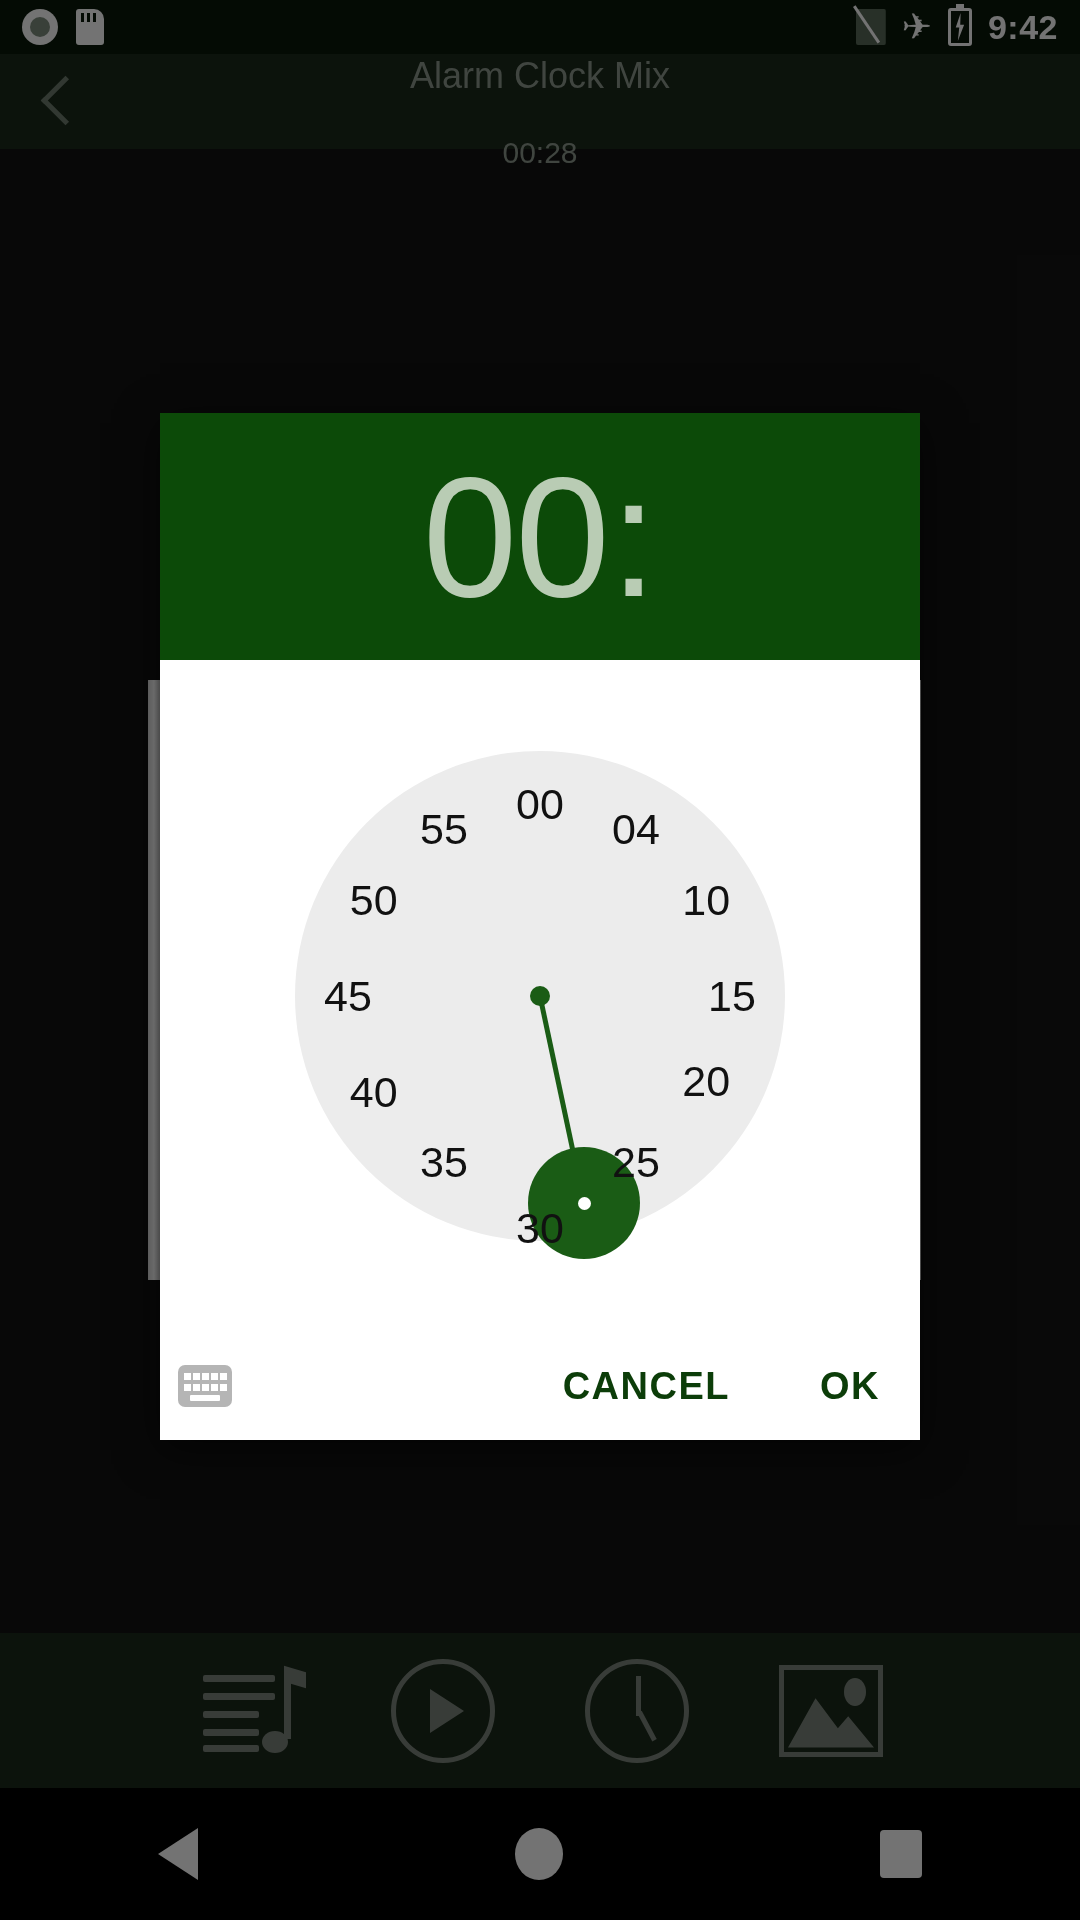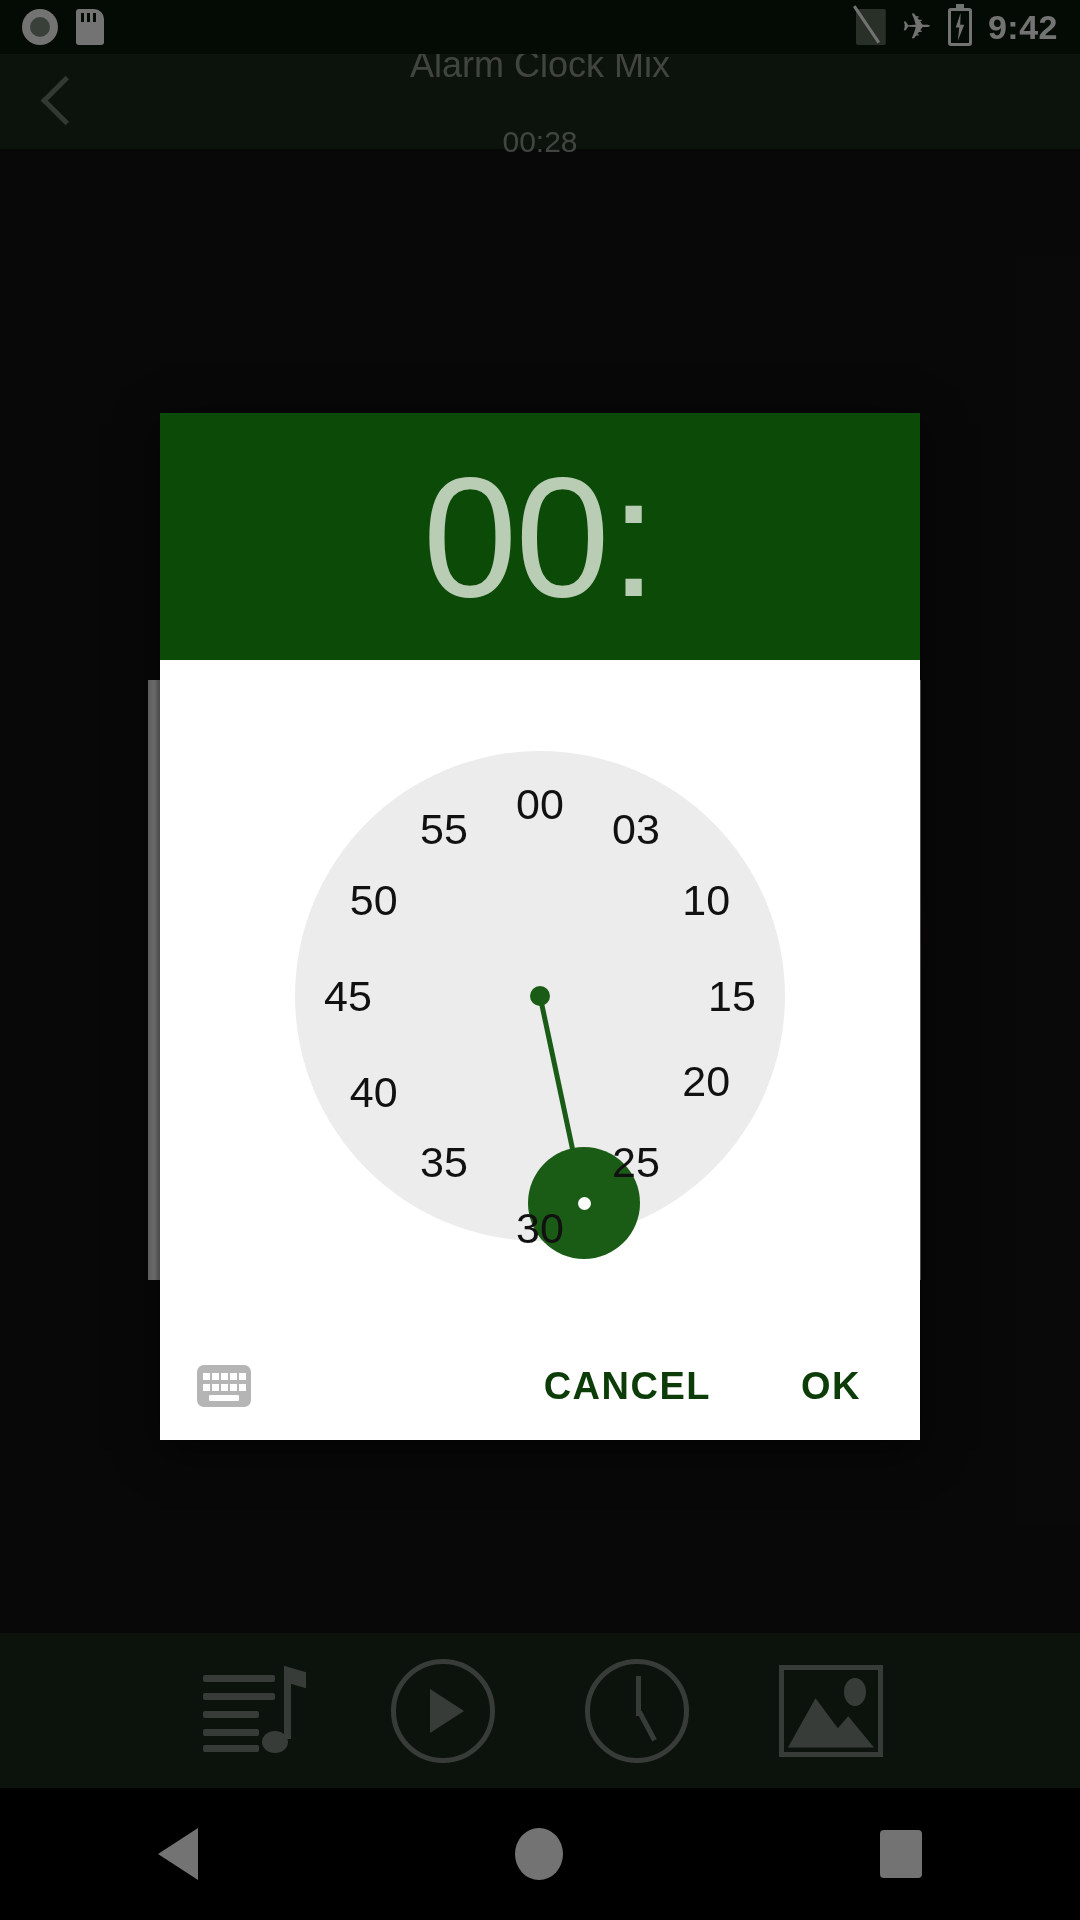--- a/index.html
+++ b/index.html
@@ -38,21 +38,21 @@
 
   .ico-battery{ position:relative; width:24px; height:38px; border:3px solid #fff; border-radius:3px; }
   .ico-battery::before{ content:""; position:absolute; top:-7px; left:5px; width:8px; height:4px; background:#fff; }
   .ico-battery i{ position:absolute; left:2px; top:2px; right:2px; bottom:2px; background:#fff;
     clip-path:polygon(55% 0,20% 52%,45% 52%,35% 100%,80% 42%,52% 42%); }
 
   
   .appbar{
     position:absolute; left:0; top:54px; width:1080px; height:95px;
     background:#1b2a1b; z-index:50;
-    display:flex; align-items:center; justify-content:center; flex-direction:column;gap:36px;
+    display:flex; align-items:center; flex-direction:column;gap:36px;
   }
   .appbar-title{ color:#8e9a8e; font-size:36px; line-height:44px; }
   .appbar-sub{ color:#8e9a8e; font-size:30px; line-height:38px; }
   .appbar-back{
     position:absolute; left:26px; top:50%; transform:translateY(-50%);
     width:62px; height:62px;
   }
   .appbar-back::before{
     content:""; position:absolute; left:22px; top:12px;
     width:30px; height:30px; border-left:5px solid #6f7d6f; border-bottom:5px solid #6f7d6f;
@@ -195,21 +195,21 @@
     left:50%; top:50%; margin-left:-10px; margin-top:-10px;
   }
   .hand-knob{
     position:absolute; width:112px; height:112px; border-radius:50%; background:#1a5c15;
     display:flex; align-items:center; justify-content:center;
   }
   .hand-knob i{ width:13px; height:13px; border-radius:50%; background:#fff; display:block; }
 
   .dlg-actions{
     position:relative; height:108px; background:#fff;
-    display:flex; align-items:center; padding:0 37px;
+    display:flex; align-items:center; padding:0 18px;
   }
   .kbd-icon{ position:relative; width:54px; height:42px; border-radius:7px; background:#b5b5b5; }
   .kbd-icon i{ position:absolute; background:#fff; }
   .kbd-icon i:nth-child(1){ left:6px;  top:8px;  width:7px; height:7px;
     box-shadow:9px 0 0 #fff,18px 0 0 #fff,27px 0 0 #fff,36px 0 0 #fff; }
   .kbd-icon i:nth-child(2){ left:6px;  top:19px; width:7px; height:7px;
     box-shadow:9px 0 0 #fff,18px 0 0 #fff,27px 0 0 #fff,36px 0 0 #fff; }
   .kbd-icon i:nth-child(3){ left:12px; top:30px; width:30px; height:6px; border-radius:1px; }
   .dlg-spacer{ flex:1; }
   .dlg-btn{ color:#0c3d09; font-size:38px; font-weight:bold; letter-spacing:1.5px;
@@ -286,21 +286,21 @@
     </div>
 
     <div class="dlg-body">
       <div class="clockface" id="clockface">
         <div class="hand-line" id="handLine" style="height: 212px; transform: translate(-50%, 0px) rotate(348deg);"></div>
         <div class="hand-tail"></div>
         <div class="hand-knob" id="handKnob" style="left: 233.077px; top: 396.367px;">
             <i></i>
           </div>
       <div class="tick" style="left: 245px; top: 53px;">00</div>
-          <div class="tick" style="left: 341px; top: 78.7231px;">03</div>
+          <div class="tick" style="left: 341px; top: 78.7231px;">04</div>
           <div class="tick" style="left: 411.277px; top: 149px; text-align: center;">10</div>
           <div class="tick" style="left: 437px; top: 245px;">15</div>
           <div class="tick" style="left: 411.277px; top: 330px;">20</div>
           <div class="tick" style="left: 341px; top: 411.277px;">25</div>
           <div class="tick" style="left: 245px; top: 437px; margin-top: 12px;">30</div>
           <div class="tick" style="left: 149px; top: 411.277px;">35</div>
           <div class="tick" style="left: 78.7231px; top: 341px; text-align: right;">40</div>
           <div class="tick" style="left: 53px; top: 245px;">45</div>
           <div class="tick" style="left: 78.7231px; top: 149px;">50</div>
           <div class="tick" style="left: 149px; top: 78.7231px;">55</div>

